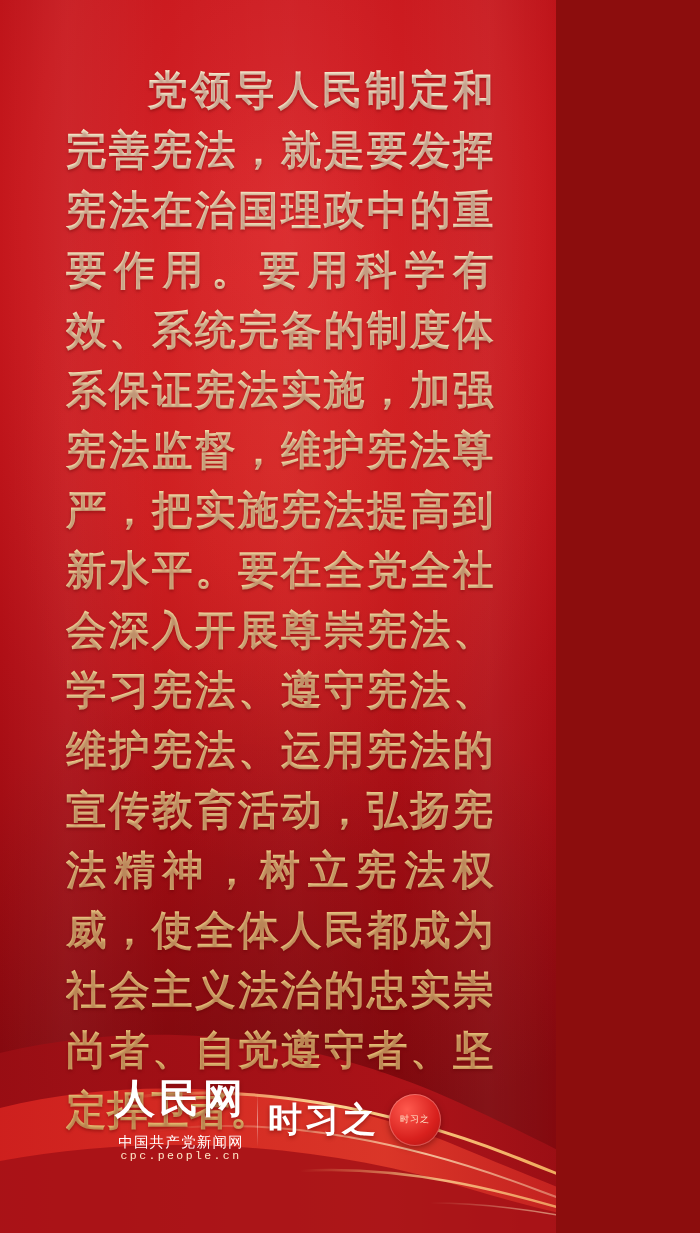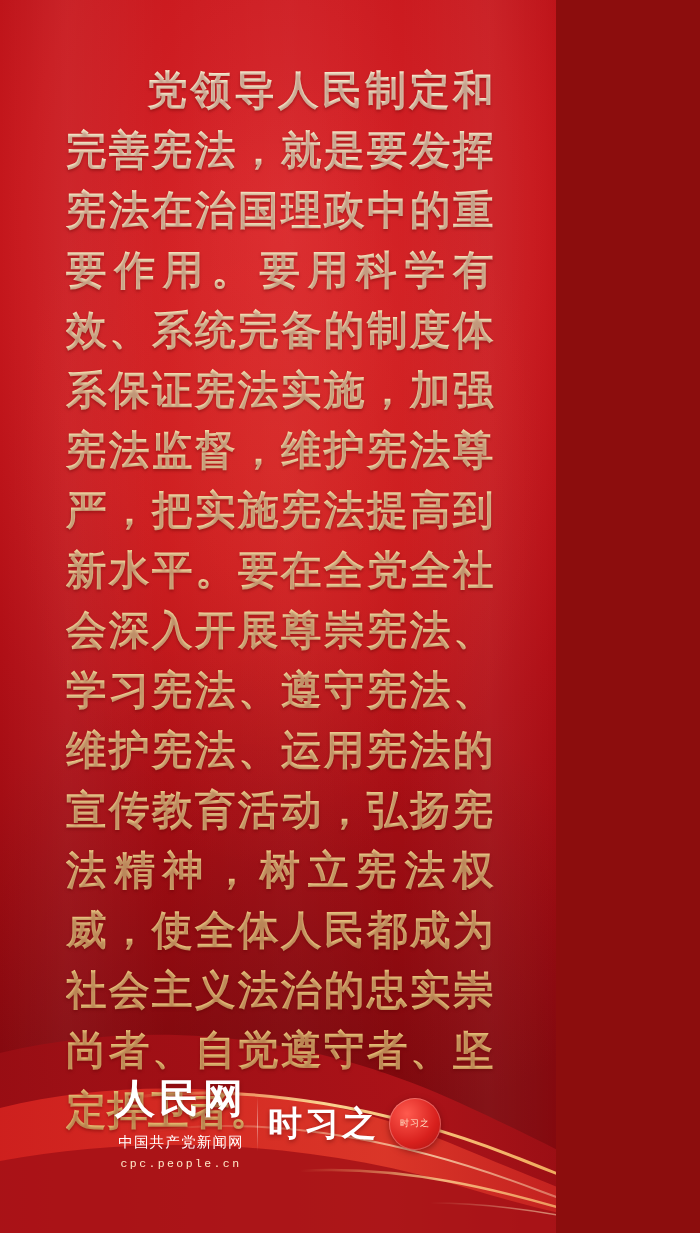--- a/index.html
+++ b/index.html
@@ -111,21 +111,21 @@
     letter-spacing: 4px;
     text-shadow: 0 2px 4px rgba(80,0,0,0.45);
   }
   .rmw-sub {
     margin-top: 17px;
     font-size: 14.5px;
     color: #ffffff;
     letter-spacing: 1.2px;
   }
   .rmw-url {
-    margin-top: 8px;
+    margin-top: 0;
     font-size: 11.5px;
     color: #ffe9c9;
     letter-spacing: 2.4px;
     font-family: "Liberation Mono", "DejaVu Sans Mono", monospace;
   }
 
   .divider-dot {
     width: 1px;
     height: 54px;
     background: linear-gradient(180deg, rgba(255,255,255,0) 0%, rgba(255,255,255,0.45) 50%, rgba(255,255,255,0) 100%);

